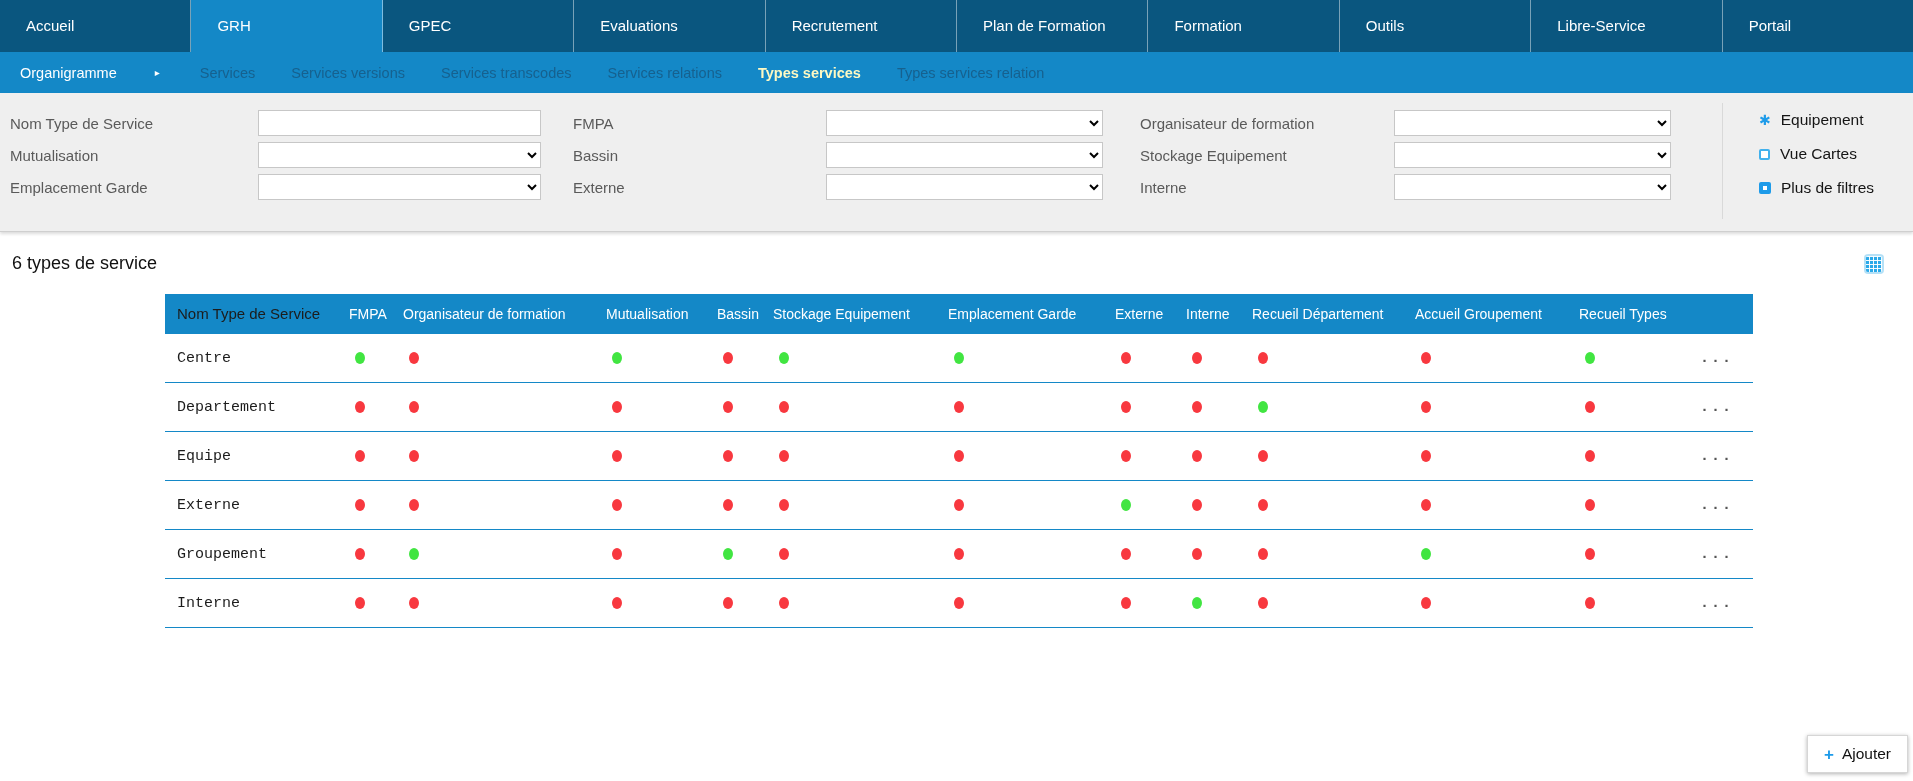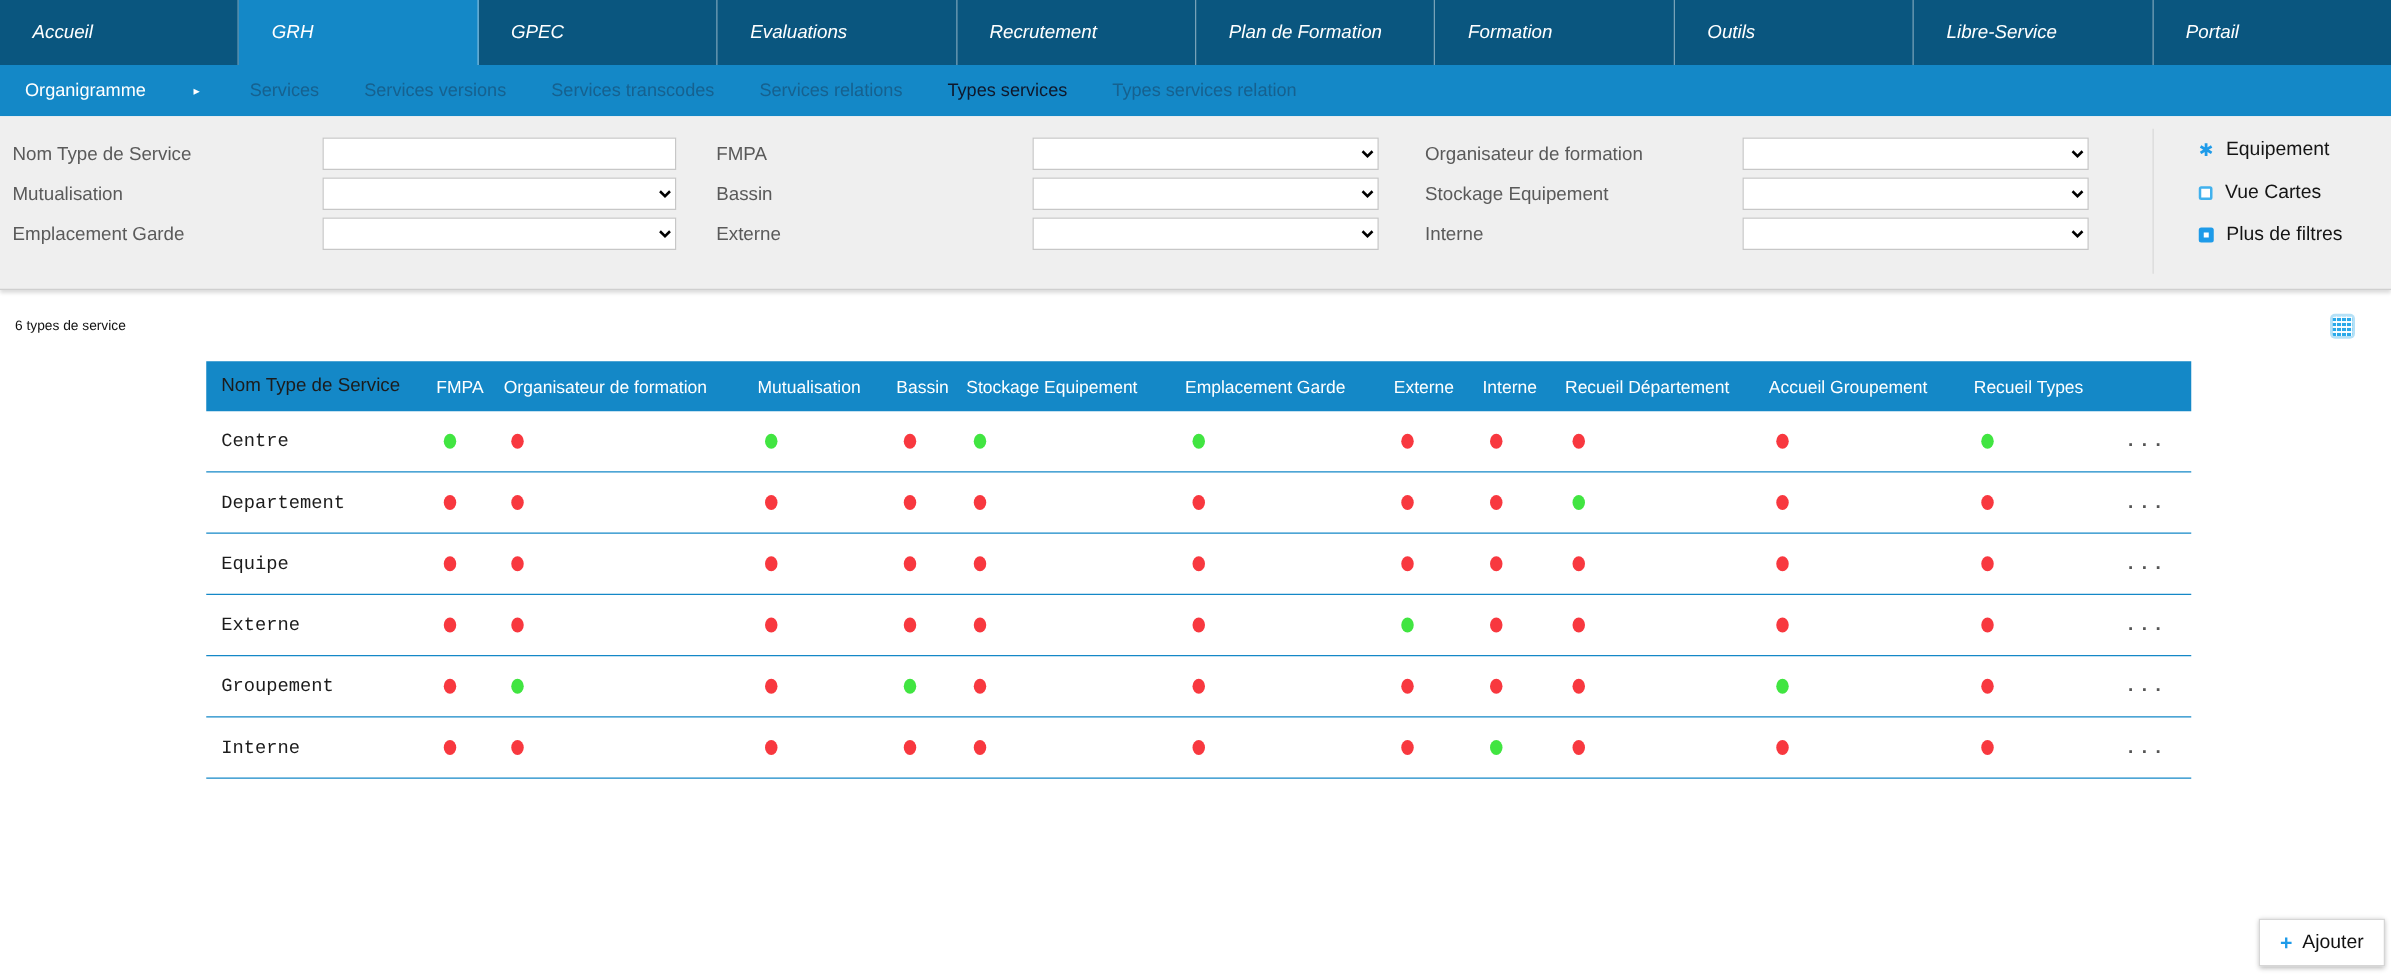--- a/index.html
+++ b/index.html
@@ -2,37 +2,37 @@
 <html><head>
 <meta charset="utf-8">
 <style>
   * { box-sizing: border-box; }
   html,body { margin:0; padding:0; }
   body {
     width:1913px; height:781px; position:relative; overflow:hidden;
     background:#ffffff; font-family:"Liberation Sans", sans-serif; color:#222;
   }
   
-  .topnav { display:flex; height:52px; background:#0a567f;font-style:italic; }
+  .topnav { display:flex; height:52px; background:#0a567f; }
   .topnav .tab {
     flex:1 1 0; color:#ffffff; font-size:15px; line-height:52px;
     padding-left:26px; border-right:1px solid rgba(255,255,255,.45);
     white-space:nowrap; cursor:pointer;
   }
   .topnav .tab:last-child { border-right:none; }
   .topnav .tab.active { background:#1488c7; }
   
   .subnav {
     height:41px; background:#1488c7; display:flex; align-items:center;
     padding-left:20px; font-size:14.5px;
   }
   .subnav .primary { color:#fff; display:flex; align-items:center; cursor:pointer; }
   .subnav .caret { color:#fff; font-size:10px; margin-left:38px; margin-right:40px; }
   .subnav .item { color:#16618f; margin-right:36px; cursor:pointer; white-space:nowrap; }
-  .subnav .item.active { color:#0f172a; font-weight:normal; }
+  .subnav .item.active { color:#fef9c3; font-weight:bold; }
   
   .filterbar {
     position:relative; height:139px; background:#efefef;
     border-bottom:1px solid #cfcfcf; box-shadow:0 2px 3px rgba(0,0,0,.14);
     padding-top:14px;
   }
   .filter-grid {
     display:grid; margin-left:10px;
     grid-template-columns:248px 283px 285px 277px 291px 277px;
     grid-auto-rows:32px; align-items:center;
@@ -49,21 +49,21 @@
     border-left:1px solid #d9d9d9; padding:8px 0 0 36px;
     display:flex; flex-direction:column; gap:16px;
   }
   .action-row { display:flex; align-items:center; gap:10px; cursor:pointer; font-size:15.5px; color:#151515; white-space:nowrap; }
   .ico-gear { color:#1e9be9; font-size:14px; line-height:1; }
   .ico-card { width:11px; height:11px; border:2px solid #41b1ed; border-radius:2px; background:#fff; }
   .ico-fsq  { width:12px; height:12px; background:#1e9be9; border-radius:2px; display:flex; align-items:center; justify-content:center; }
   .ico-fsq span { width:4px; height:4px; background:#fff; display:block; }
   
   .count-row { display:flex; justify-content:space-between; align-items:center; padding:0 31px 0 12px; margin-top:21px; }
-  .count-label { font-size:11px; color:#111; }
+  .count-label { font-size:18px; color:#111; }
   .grid-icon {
     width:16px; height:16px; border-radius:2px; background-color:#2aa9e9; cursor:pointer;
     background-image:
       repeating-linear-gradient(0deg, transparent 0 3px, rgba(255,255,255,.95) 3px 4px),
       repeating-linear-gradient(90deg, transparent 0 3px, rgba(255,255,255,.95) 3px 4px);
     box-shadow:0 0 0 2px rgba(42,169,233,.35);
   }
   
   .tbl { margin:20px 0 0 165px; width:1588px; }
   .tbl-head { display:flex; background:#1488c7; height:40px; }

